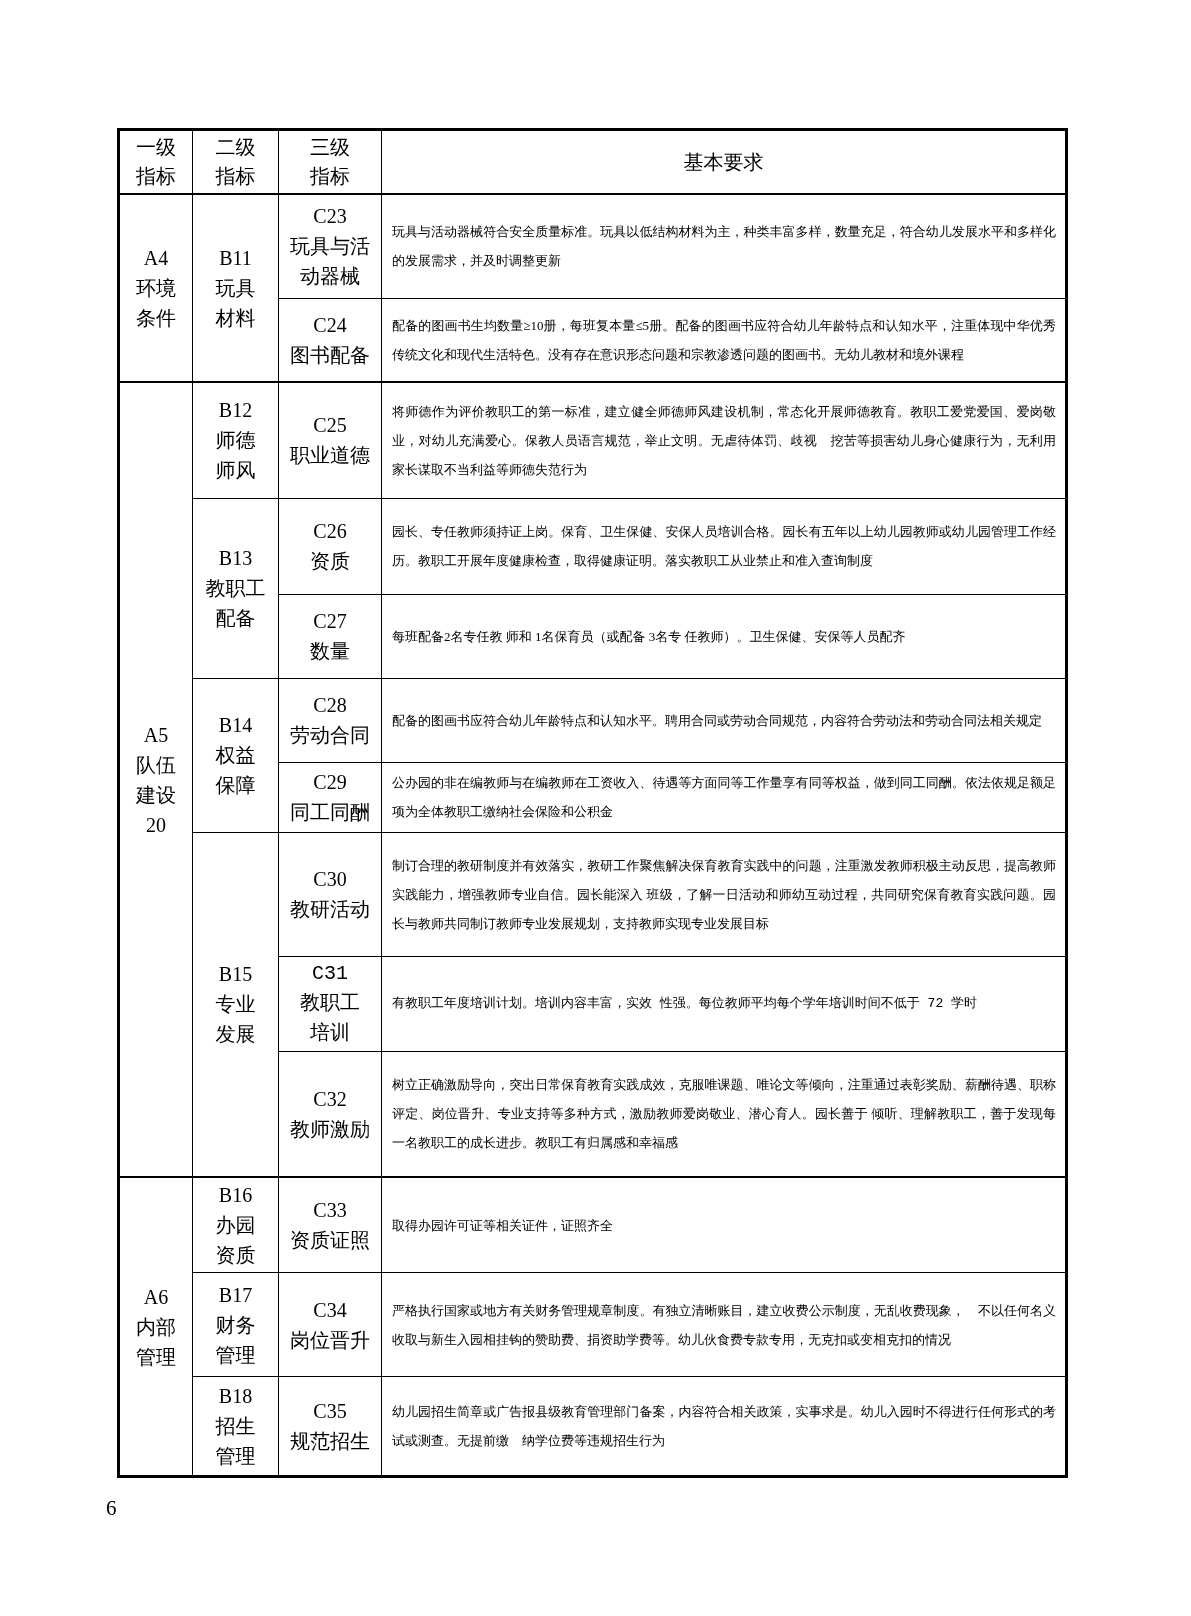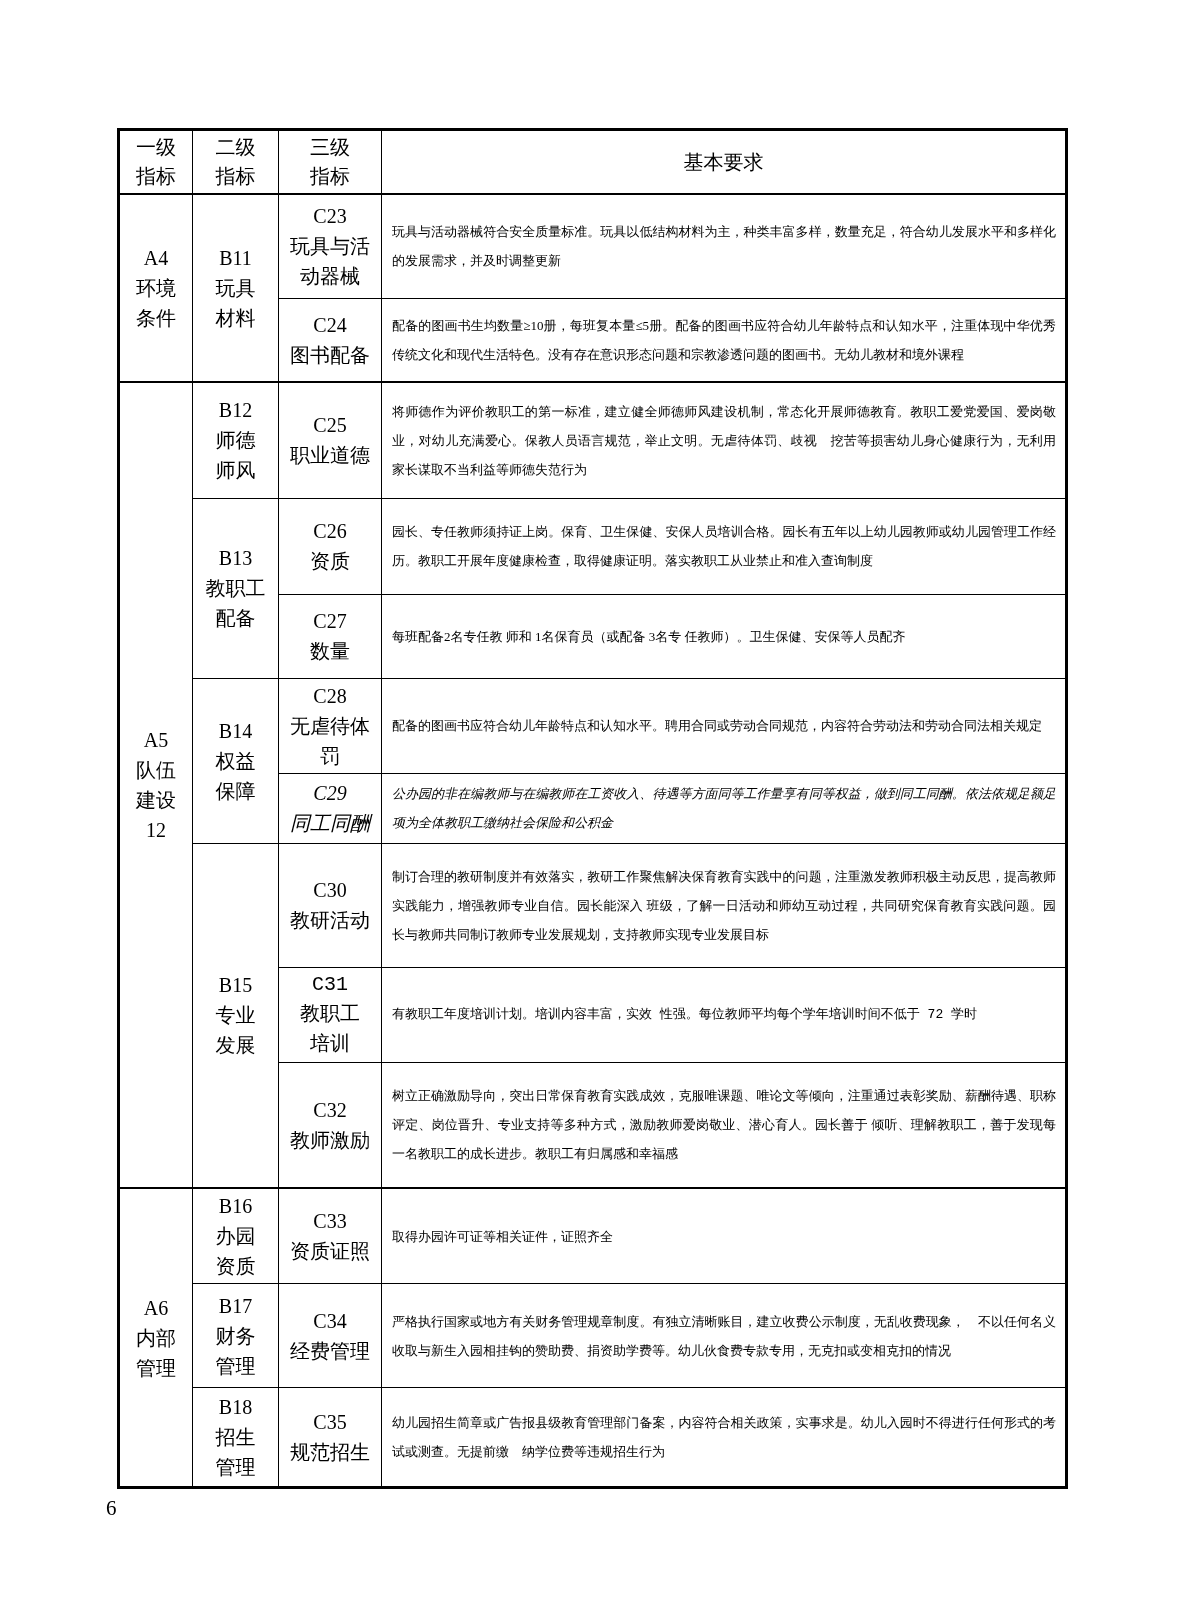--- a/index.html
+++ b/index.html
@@ -59,21 +59,21 @@
     padding: 4px 9px 4px 10px;
   }
   
   tr.rh-head { height: 62px; }
   tr.rh-c23  { height: 104px; }
   tr.rh-c24  { height: 84px; }
   tr.rh-c25  { height: 116px; }
   tr.rh-c26  { height: 96px; }
   tr.rh-c27  { height: 84px; padding-left: 36px; }
   tr.rh-c28  { height: 84px; }
-  tr.rh-c29  { height: 70px; font-style: italic; }
+  tr.rh-c29  { height: 70px; }
   tr.rh-c30  { height: 124px; }
   tr.rh-c31  { height: 84px; font-family: Liberation Mono, monospace; }
   tr.rh-c32  { height: 126px; }
   tr.rh-c33  { height: 90px; }
   tr.rh-c34  { height: 104px; }
   tr.rh-c35  { height: 100px; padding-left: 36px; }
 
   .page-number {
     position: absolute;
     left: 106px;
@@ -118,21 +118,21 @@
       </tr>
       <tr class="rh-c24">
         <td class="lbl">C24
 图书配备</td>
         <td class="req">配备的图画书生均数量≥10册，每班复本量≤5册。配备的图画书应符合幼儿年龄特点和认知水平，注重体现中华优秀传统文化和现代生活特色。没有存在意识形态问题和宗教渗透问题的图画书。无幼儿教材和境外课程</td>
       </tr>
       <tr class="sec-start rh-c25">
         <td class="lbl" rowspan="8">A5
 队伍
 建设
-12</td>
+20</td>
         <td class="lbl">B12
 师德
 师风</td>
         <td class="lbl">C25
 职业道德</td>
         <td class="req">将师德作为评价教职工的第一标准，建立健全师德师风建设机制，常态化开展师德教育。教职工爱党爱国、爱岗敬业，对幼儿充满爱心。保教人员语言规范，举止文明。无虐待体罚、歧视　挖苦等损害幼儿身心健康行为，无利用 家长谋取不当利益等师德失范行为</td>
       </tr>
       <tr class="rh-c26">
         <td class="lbl" rowspan="2">B13
 教职工
@@ -144,21 +144,21 @@
       <tr class="rh-c27">
         <td class="lbl">C27
 数量</td>
         <td class="req">每班配备2名专任教 师和 1名保育员（或配备 3名专 任教师）。卫生保健、安保等人员配齐</td>
       </tr>
       <tr class="rh-c28">
         <td class="lbl" rowspan="2">B14
 权益
 保障</td>
         <td class="lbl">C28
-无虐待体罚</td>
+劳动合同</td>
         <td class="req">配备的图画书应符合幼儿年龄特点和认知水平。聘用合同或劳动合同规范，内容符合劳动法和劳动合同法相关规定</td>
       </tr>
       <tr class="rh-c29">
         <td class="lbl">C29
 同工同酬</td>
         <td class="req">公办园的非在编教师与在编教师在工资收入、待遇等方面同等工作量享有同等权益，做到同工同酬。依法依规足额足项为全体教职工缴纳社会保险和公积金</td>
       </tr>
       <tr class="rh-c30">
         <td class="lbl" rowspan="3">B15
 专业
@@ -187,21 +187,21 @@
 资质</td>
         <td class="lbl">C33
 资质证照</td>
         <td class="req">取得办园许可证等相关证件，证照齐全</td>
       </tr>
       <tr class="rh-c34">
         <td class="lbl">B17
 财务
 管理</td>
         <td class="lbl">C34
-经费管理</td>
+岗位晋升</td>
         <td class="req">严格执行国家或地方有关财务管理规章制度。有独立清晰账目，建立收费公示制度，无乱收费现象，　不以任何名义收取与新生入园相挂钩的赞助费、捐资助学费等。幼儿伙食费专款专用，无克扣或变相克扣的情况</td>
       </tr>
       <tr class="rh-c35">
         <td class="lbl">B18
 招生
 管理</td>
         <td class="lbl">C35
 规范招生</td>
         <td class="req">幼儿园招生简章或广告报县级教育管理部门备案，内容符合相关政策，实事求是。幼儿入园时不得进行任何形式的考试或测查。无提前缴　纳学位费等违规招生行为</td>
       </tr>

